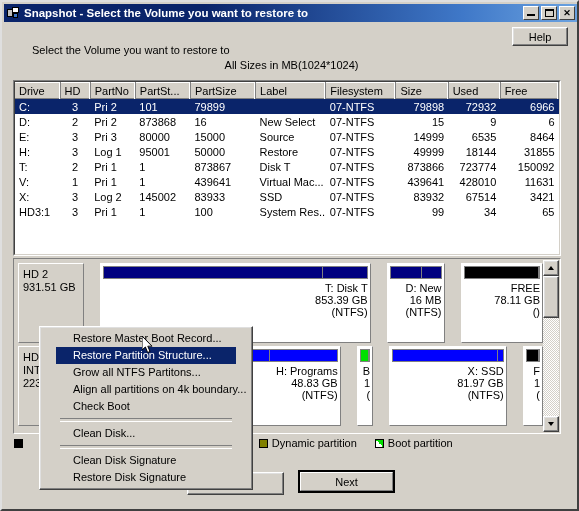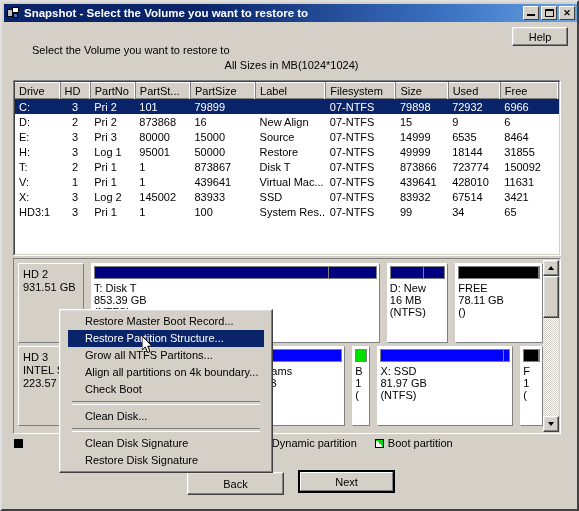--- a/index.html
+++ b/index.html
@@ -82,21 +82,21 @@
     text-align:left;font-weight:normal;font-size:11px;
     border-right:1px solid #808080;
     box-shadow: inset -1px 0 0 #fff, inset 0 1px 0 #fff, inset 0 -1px 0 #808080;
     box-sizing:border-box;overflow:hidden;white-space:nowrap;
   }
   table.lv td{
     height:15px;padding:0 4px 0 4px;white-space:nowrap;overflow:hidden;
     font-size:11px;box-sizing:border-box;
   }
   tr.sel td{background:#0a246a;color:#fff;}
-  td.num{padding-right:14px;}
+  td.num{text-align:right;padding-right:14px;}
   td.numc{text-align:center;}
 
   
   .mapwrap{
     position:absolute;left:11px;top:256px;width:548px;height:176px;
     background:#d4d0c8;
     border-left:1px solid #808080;border-top:1px solid #808080;
     border-right:1px solid #fff;border-bottom:1px solid #fff;
     box-sizing:border-box;
   }
@@ -110,22 +110,22 @@
   .disklabel{
     width:66px;flex:none;
     border:1px solid;
     border-color:#fff #808080 #808080 #fff;
     background:#d4d0c8;
     padding:4px 2px 0 4px;box-sizing:border-box;font-size:11px;line-height:13px;
   }
   .parts{display:flex;flex:1;gap:0;}
   .part{
     border:1px solid;border-color:#fff #808080 #808080 #fff;
-    background:#fff;margin-left:7px;box-sizing:border-box;
-    padding:2px;display:flex;flex-direction:column;overflow:hidden;
+    background:#fff;margin-left:16px;box-sizing:border-box;
+    padding:2px;display:flex;flex-direction:column;overflow:hidden;text-align:right;
   }
   .bar{
     height:13px;border:1px solid #808080;box-sizing:border-box;margin-bottom:3px;
     display:flex;align-items:stretch;
   }
   .bar .used{border-right:1px solid #808080;}
   .ptext{font-size:11px;line-height:12px;white-space:nowrap;overflow:hidden;}
 
   
   .vscroll{
@@ -173,26 +173,26 @@
   .btn.next{left:296px;top:468px;border:2px solid #000;line-height:19px;}
   .btn.next .inner{
     position:absolute;left:0;top:0;right:0;bottom:0;
     border-left:1px solid #fff;border-top:1px solid #fff;
     border-right:1px solid #808080;border-bottom:1px solid #808080;
     box-sizing:border-box;line-height:19px;
   }
 
   
   .ctxmenu{
-    position:absolute;left:37px;top:307px;width:214px;
+    position:absolute;left:37px;top:324px;width:214px;
     background:#d4d0c8;
     border-left:1px solid #fff;border-top:1px solid #fff;
     border-right:1px solid #404040;border-bottom:1px solid #404040;
     box-shadow: inset -1px -1px 0 #808080, inset 1px 1px 0 #dfdfdf;
-    box-sizing:border-box;padding:3px 8px;z-index:50;margin-left:20px;
+    box-sizing:border-box;padding:3px 16px;z-index:50;
   }
   .mi{height:17px;line-height:17px;padding-left:17px;font-size:11px;white-space:nowrap;}
   .mi.hl{background:#0a246a;color:#fff;}
   .msep{height:2px;margin:3px 4px;border-top:1px solid #808080;border-bottom:1px solid #fff;}
   .cursor{
     position:absolute;left:140px;top:334px;width:12px;height:19px;z-index:60;
   }
 </style>
 </head>
 <body>
@@ -265,21 +265,21 @@
               <td class="num">79898</td>
               <td class="num">72932</td>
               <td class="num">6966</td>
             </tr>
             <tr class="">
               <td class="">D:</td>
               <td class="numc">2</td>
               <td class="">Pri 2</td>
               <td class="">873868</td>
               <td class="">16</td>
-              <td class="">New Align</td>
+              <td class="">New Select</td>
               <td class="">07-NTFS</td>
               <td class="num">15</td>
               <td class="num">9</td>
               <td class="num">6</td>
             </tr>
             <tr class="">
               <td class="">E:</td>
               <td class="numc">3</td>
               <td class="">Pri 3</td>
               <td class="">80000</td>

